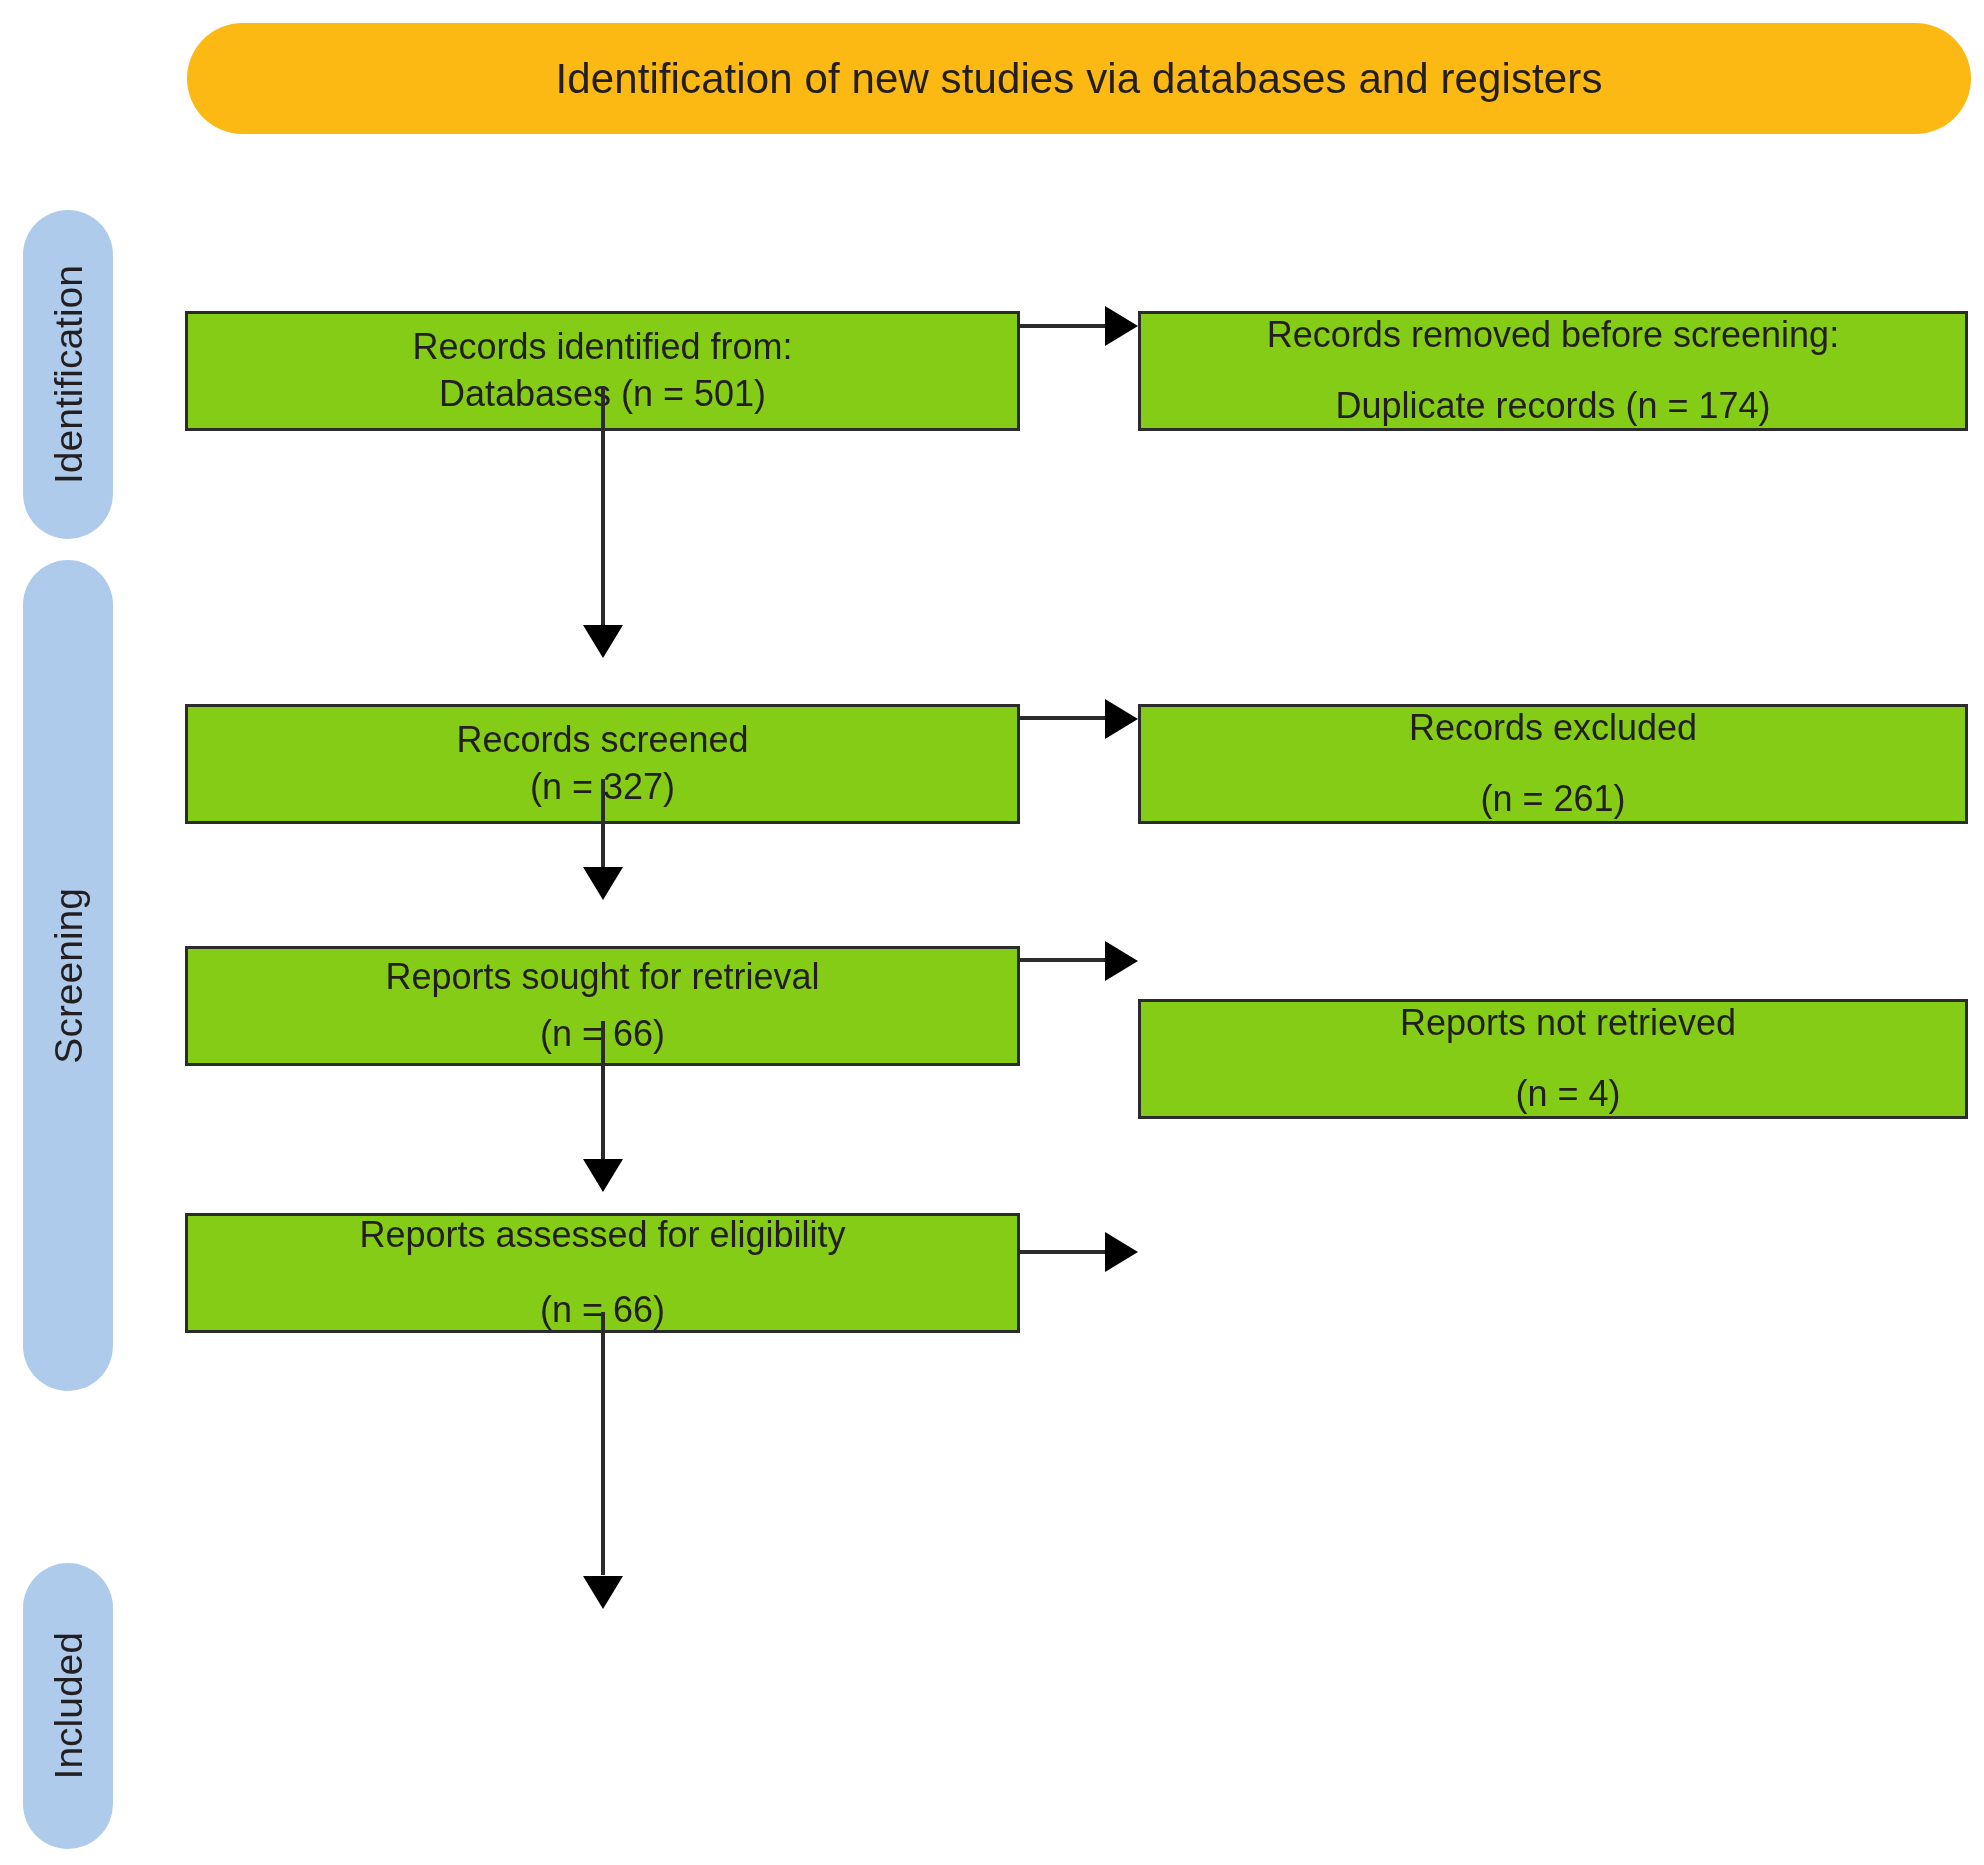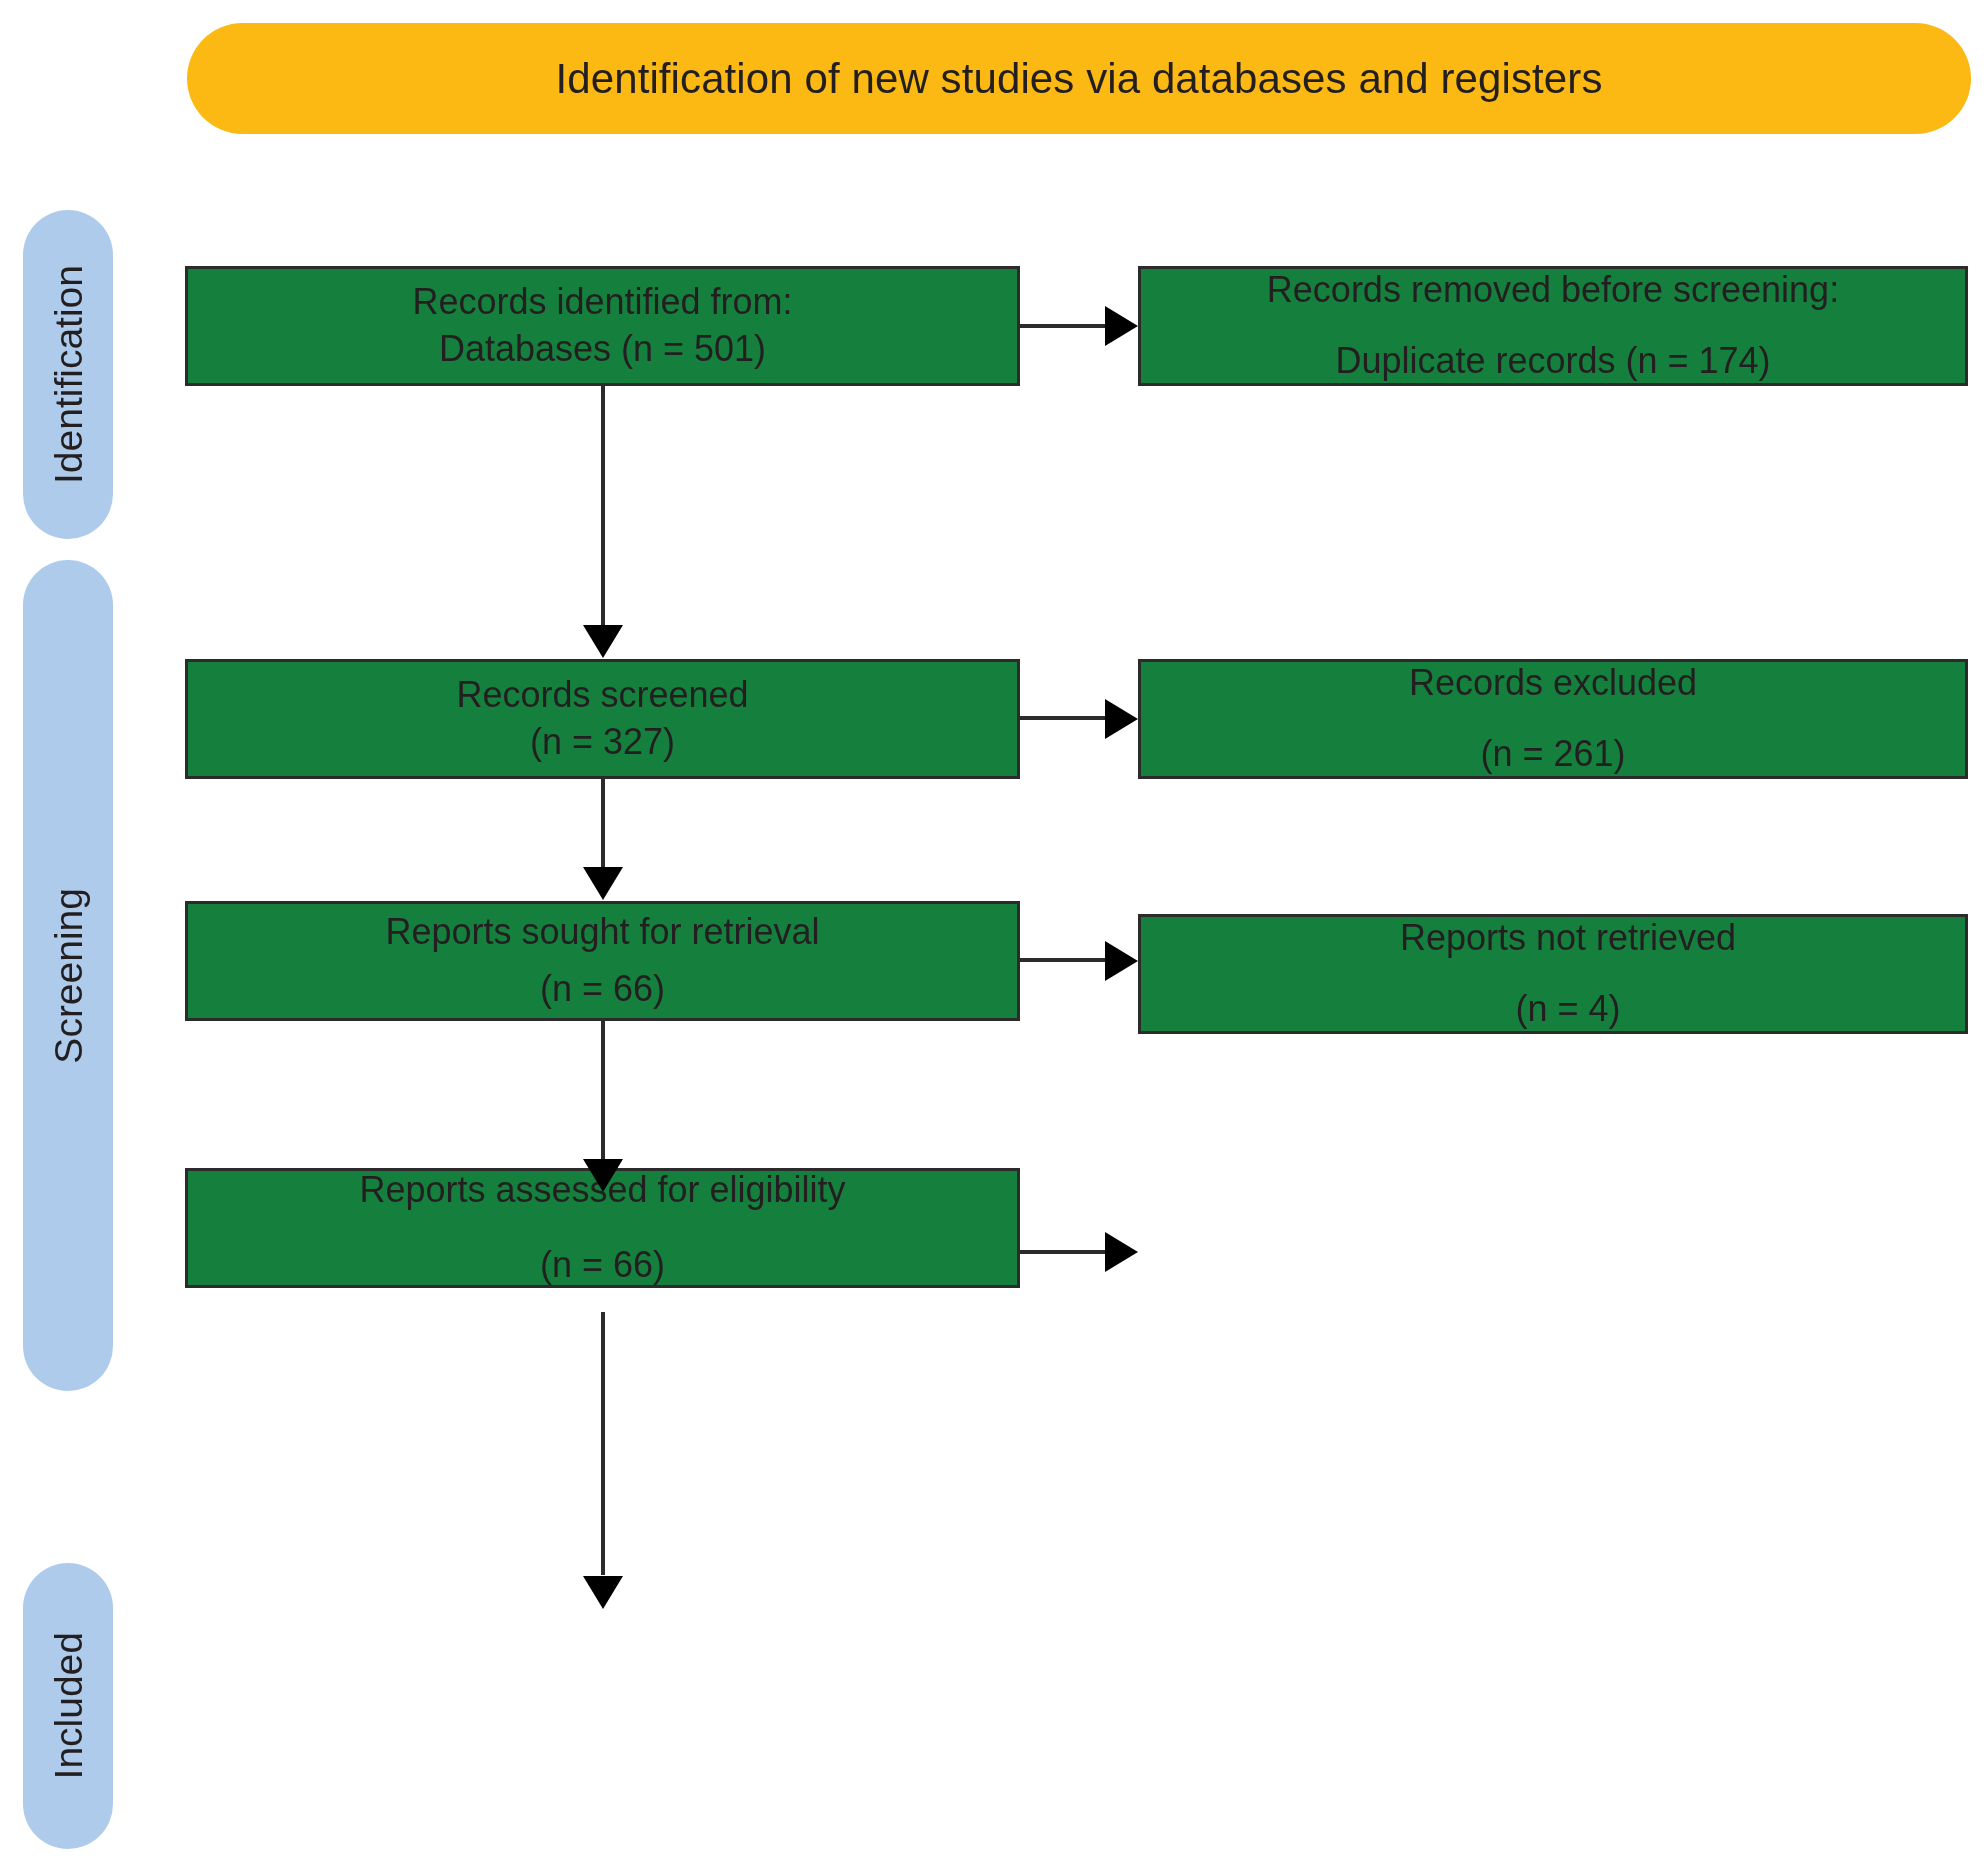--- a/index.html
+++ b/index.html
@@ -60,47 +60,48 @@
     line-height: 1;
   }
   .pill-identification { top: 210px;  height: 329px; }
   .pill-screening     { top: 560px;  height: 831px; }
   .pill-included      { top: 1563px; height: 286px; }
 
   
   .flow-box {
     position: absolute;
     box-sizing: border-box;
-    background: #15803d;
+    background: #84cc16;
     border: 3.8px solid #2b2b2b;
     display: flex;
     flex-direction: column;
     align-items: center;
     justify-content: center;
     padding: 6.3px 15px;
+    margin-top: 45px;
   }
   .flow-line {
     font-size: 36px;
     color: #231f20;
     line-height: 1.30;
     text-align: center;
     white-space: nowrap;
   }
 
   
   .col-left  { left: 185px;  width: 835px; }
   
   .col-right { left: 1138px; width: 830px; gap: 24px; }
 
   .row1-left  { top: 266px;  height: 120px; }
   .row1-right { top: 266px;  height: 120px; }
   .row2-left  { top: 659px; height: 120px; }
   .row2-right { top: 659px; height: 120px; }
   .row3-left  { top: 901px; height: 120px; gap: 10px; }
-  .row3-right { top: 914px; height: 120px; padding-left: 45px; }
+  .row3-right { top: 954px; height: 120px; padding-left: 45px; }
   .row4-left  { top: 1168px; height: 120px; gap: 28px; }
   .row4-right { top: 1143px; height: 217px; }
   .row5-left  { top: 1609px; height: 174px; }
 
   
   .conn {
     position: absolute;
   }
   .v-line {
     position: absolute;

